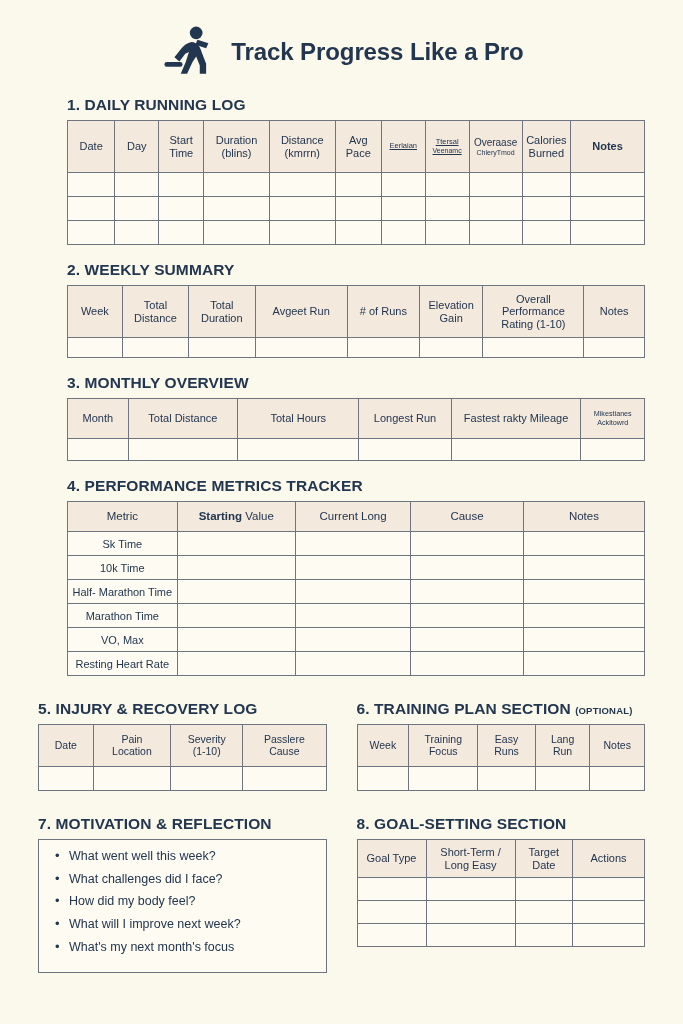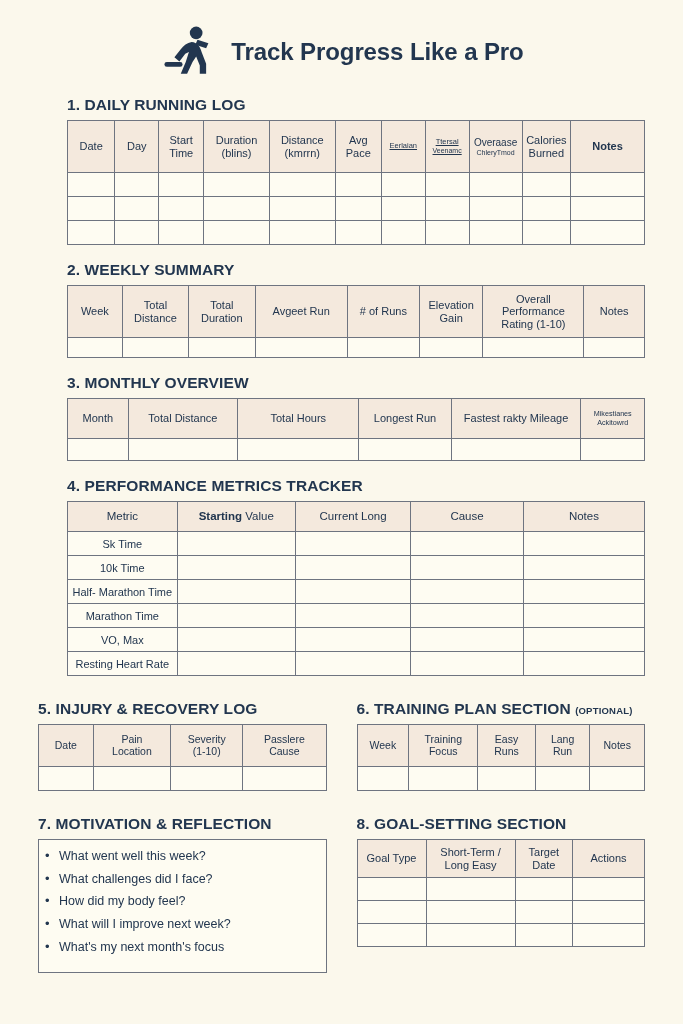--- a/index.html
+++ b/index.html
@@ -67,21 +67,21 @@
   .t-goal tbody td { height: 23px; }
   .t-goal .bold { font-weight: 400; }
 
   
   .two-col { display: flex; gap: 30px; margin-top: 24px; }
   .col { flex: 1 1 0; min-width: 0; }
 
   
   .reflect-box {
     border: 1.1px solid #6E7480; background: #FEFCF2;
-    padding: 9px 10px 9px 6px; height: 134px;
+    padding: 9px 10px 9px 16px; height: 134px;
   }
   .reflect-box ul { list-style: none; }
   .reflect-box li {
     font-size: 12.5px; line-height: 1.25; color: #22364F;
     position: relative; padding-left: 14px; margin-bottom: 7px; white-space: nowrap;
   }
   .reflect-box li:last-child { margin-bottom: 0; }
   .reflect-box li::before {
     content: "•"; position: absolute; left: 0; top: -1px; font-size: 13px;
   }

